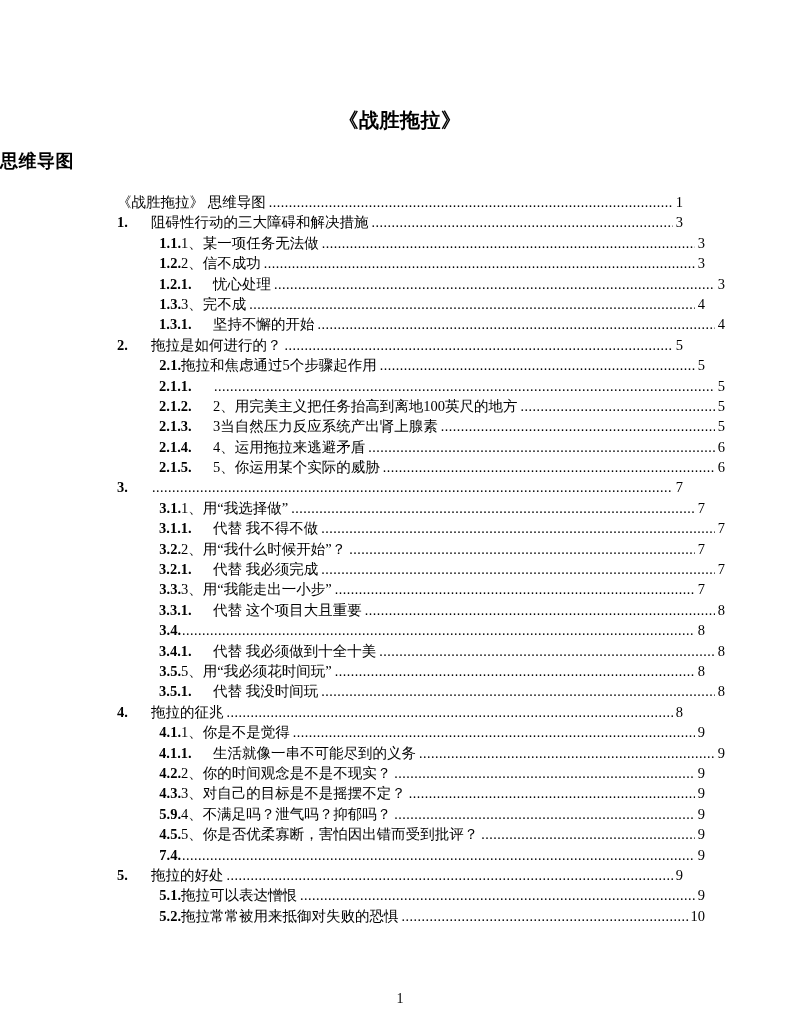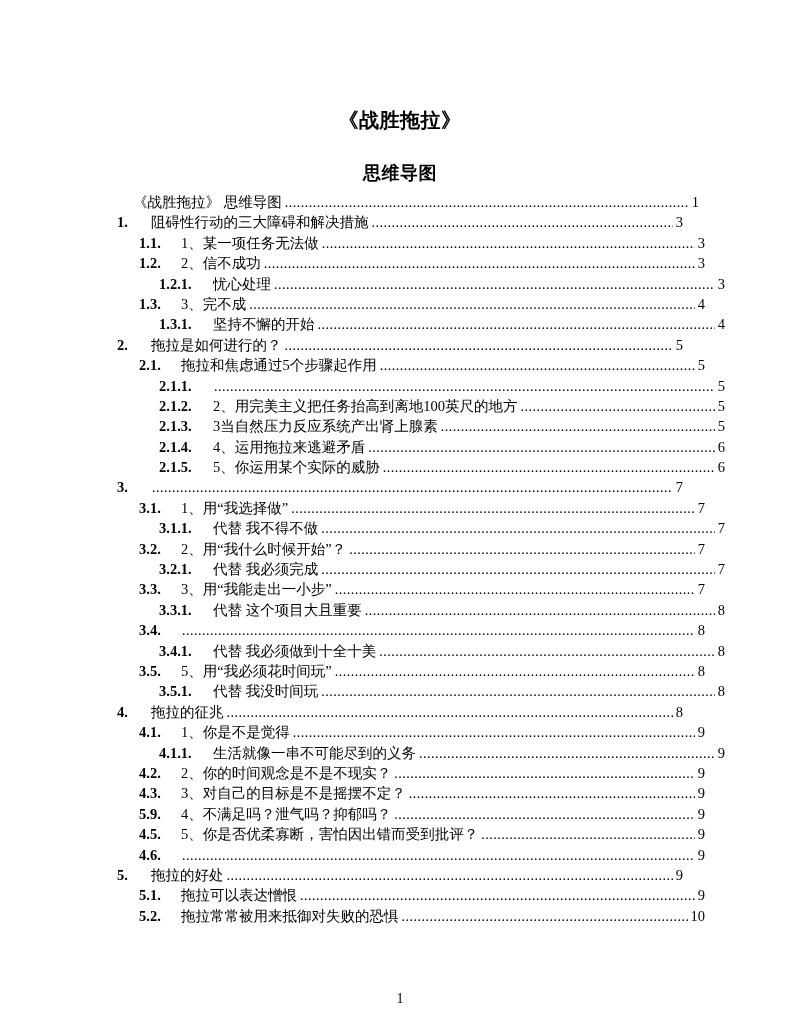--- a/index.html
+++ b/index.html
@@ -26,25 +26,25 @@
     font-weight: bold;
     letter-spacing: 0.5px;
     margin: 0;
     position: absolute;
     top: 106px;
     left: 0;
     right: 0;
     line-height: 28px;
   }
   .doc-subtitle {
-    text-align: center;
+    text-align: left;
     font-size: 18px;
     font-weight: bold;
     letter-spacing: 0.5px;
-    margin: 12px;
+    margin: 0;
     position: absolute;
     top: 147px;
     left: 0;
     right: 0;
     line-height: 28px;
   }
   .toc {
     position: absolute;
     top: 192px;
     left: 117px;
@@ -77,30 +77,30 @@
     margin: 0 1px;
     min-width: 4px;
   }
   .toc-entry .pageno {
     flex: 0 0 auto;
     text-align: right;
     min-width: 9px;
   }
 
   
-  .lvl0 { padding-left: 0px; margin-left: 16px; }
+  .lvl0 { padding-left: 0px; }
   .lvl0 .label { font-weight: normal; }
 
   
   .lvl1 { padding-left: 0px; }
   .lvl1 .num { min-width: 34px; }
 
   
   .lvl2 { padding-left: 22px; }
-  .lvl2 .num { min-width: 42px; }
+  .lvl2 .num { min-width: 42px; text-align: right; }
 
   
   .lvl3 { padding-left: 42px; }
   .lvl3 .num { min-width: 54px; }
 
   .page-footer {
     position: absolute;
     bottom: 28px;
     left: 0;
     right: 0;
@@ -300,21 +300,21 @@
         <span class="leader">...............................................................................................................................................................</span>
         <span class="pageno">9</span>
       </div>
       <div class="toc-entry lvl2">
         <span class="num">4.5.</span>
         <span class="label">5、你是否优柔寡断，害怕因出错而受到批评？</span>
         <span class="leader">...............................................................................................................................................................</span>
         <span class="pageno">9</span>
       </div>
       <div class="toc-entry lvl2">
-        <span class="num">4.6.</span>
+        <span class="num">7.4.</span>
         <span class="leader">...............................................................................................................................................................</span>
         <span class="pageno">9</span>
       </div>
       <div class="toc-entry lvl1">
         <span class="num">5.</span>
         <span class="label">拖拉的好处</span>
         <span class="leader">...............................................................................................................................................................</span>
         <span class="pageno">9</span>
       </div>
       <div class="toc-entry lvl2">

